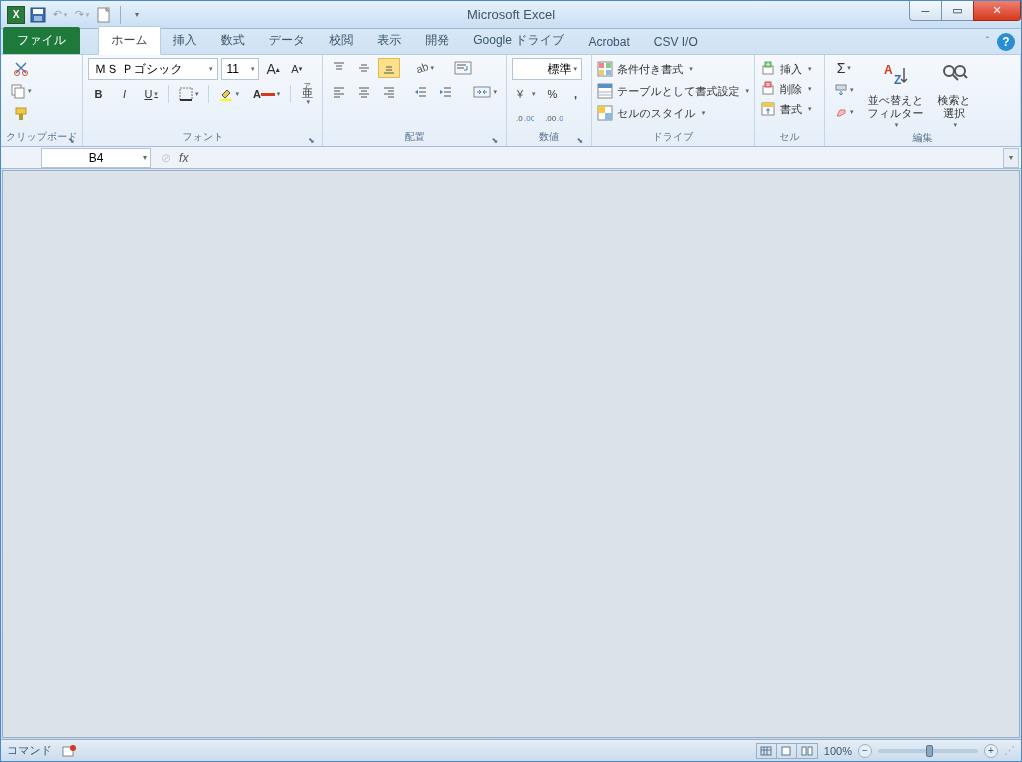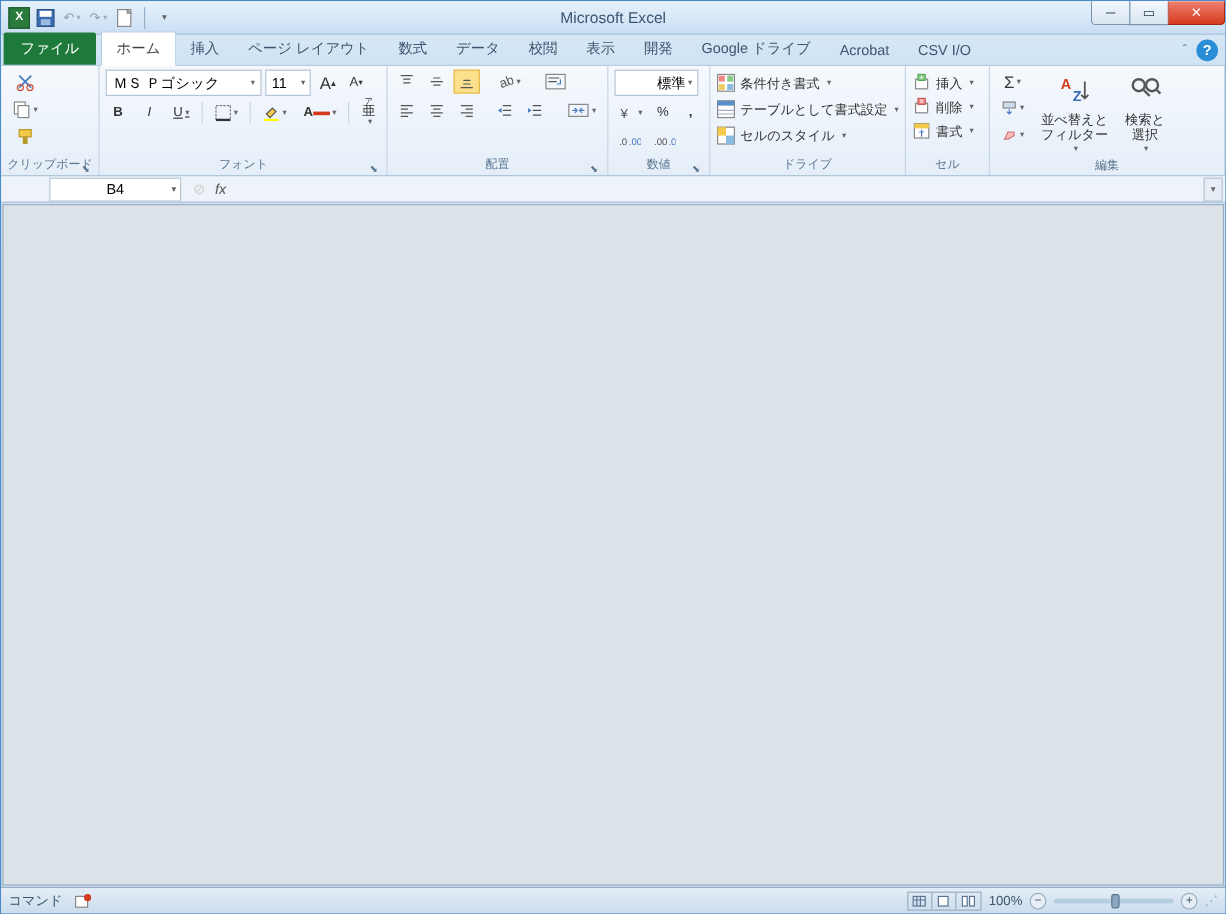--- a/index.html
+++ b/index.html
@@ -15,21 +15,21 @@
 .disabled { opacity: 0.45; }
 .qat-sep { width: 1px; height: 18px; background: #96b0c9; margin: 0 3px; }
 .title { position: absolute; left: 50%; transform: translateX(-50%); color: #3b566e; font-size: 13px; }
 .win-btns { position: absolute; right: 0; top: 0; display: flex; }
 .win-btn { width: 32px; height: 20px; border: 1px solid #7a94af; border-top: none; background: linear-gradient(#f3f8fc, #d8e6f3); display: flex; align-items: center; justify-content: center; font-size: 11px; color: #2b3b4c; }
 .win-btn.close { width: 48px; background: linear-gradient(#f08070, #d43a1e); color: #fff; border-color: #a02a14; border-radius: 0 0 4px 0; }
 .win-btn:not(.close) { border-right: none; }
 .win-btn.min { border-radius: 0 0 0 4px; }
 
 .ribbon-tabs { height: 26px; display: flex; align-items: flex-end; background: linear-gradient(#d7e8f7, #cfe2f3); padding-left: 2px; border-bottom: 1px solid #b7cde0; position: relative;}
-.file-tab { background: #1d7a3a; color: #fff; padding: 5px 14px; font-size: 12px; border-radius: 2px 2px 0 0; margin-right: 4px;}
+.file-tab { background: #1d7a3a; color: #fff; padding: 5px 14px; font-size: 12px; border-radius: 2px 2px 0 0; margin-right: 18px;}
 .tab { padding: 5px 12px; color: #3b566e; font-size: 12px; cursor: default; }
 .tab.active { background: #fff; border: 1px solid #b7cde0; border-bottom: 1px solid #fff; border-radius: 2px 2px 0 0; position: relative; top: 1px; color: #444;}
 .ribbon-right { position: absolute; right: 6px; top: 4px; display: flex; gap: 8px; }
 .help-btn { width: 18px; height: 18px; background: #2a8ed6; color: #fff; border-radius: 50%; display: flex; align-items: center; justify-content: center; font-size: 12px; font-weight: bold;}
 .min-ribbon { color: #5a7590; font-size: 10px; padding-top: 3px; cursor: default;}
 
 .ribbon { height: 92px; background: linear-gradient(#f5f9fd, #e5eef8); border-bottom: 1px solid #a6bdd3; display: flex; }
 .group { border-right: 1px solid #c7d6e5; display: flex; flex-direction: column; padding: 3px 5px 0 5px; }
 .group-body { flex: 1; display: flex; align-items: flex-start; gap: 3px; }
 .group-label { height: 16px; text-align: center; font-size: 10px; color: #5a7590; display: flex; justify-content: center; align-items: flex-start; position: relative;}
@@ -114,21 +114,20 @@
       <div class="win-btn min">─</div>
       <div class="win-btn">▭</div>
       <div class="win-btn close">✕</div>
     </div>
   </div>
 
   <div class="ribbon-tabs">
     <div class="file-tab">ファイル</div>
     <div class="tab active">ホーム</div>
     <div class="tab">挿入</div>
-    <div class="tab">ページ レイアウト</div>
     <div class="tab">数式</div>
     <div class="tab">データ</div>
     <div class="tab">校閲</div>
     <div class="tab">表示</div>
     <div class="tab">開発</div>
     <div class="tab">Google ドライブ</div>
     <div class="tab">Acrobat</div>
     <div class="tab">CSV I/O</div>
     <div class="ribbon-right">
       <div class="min-ribbon">ˆ</div>

